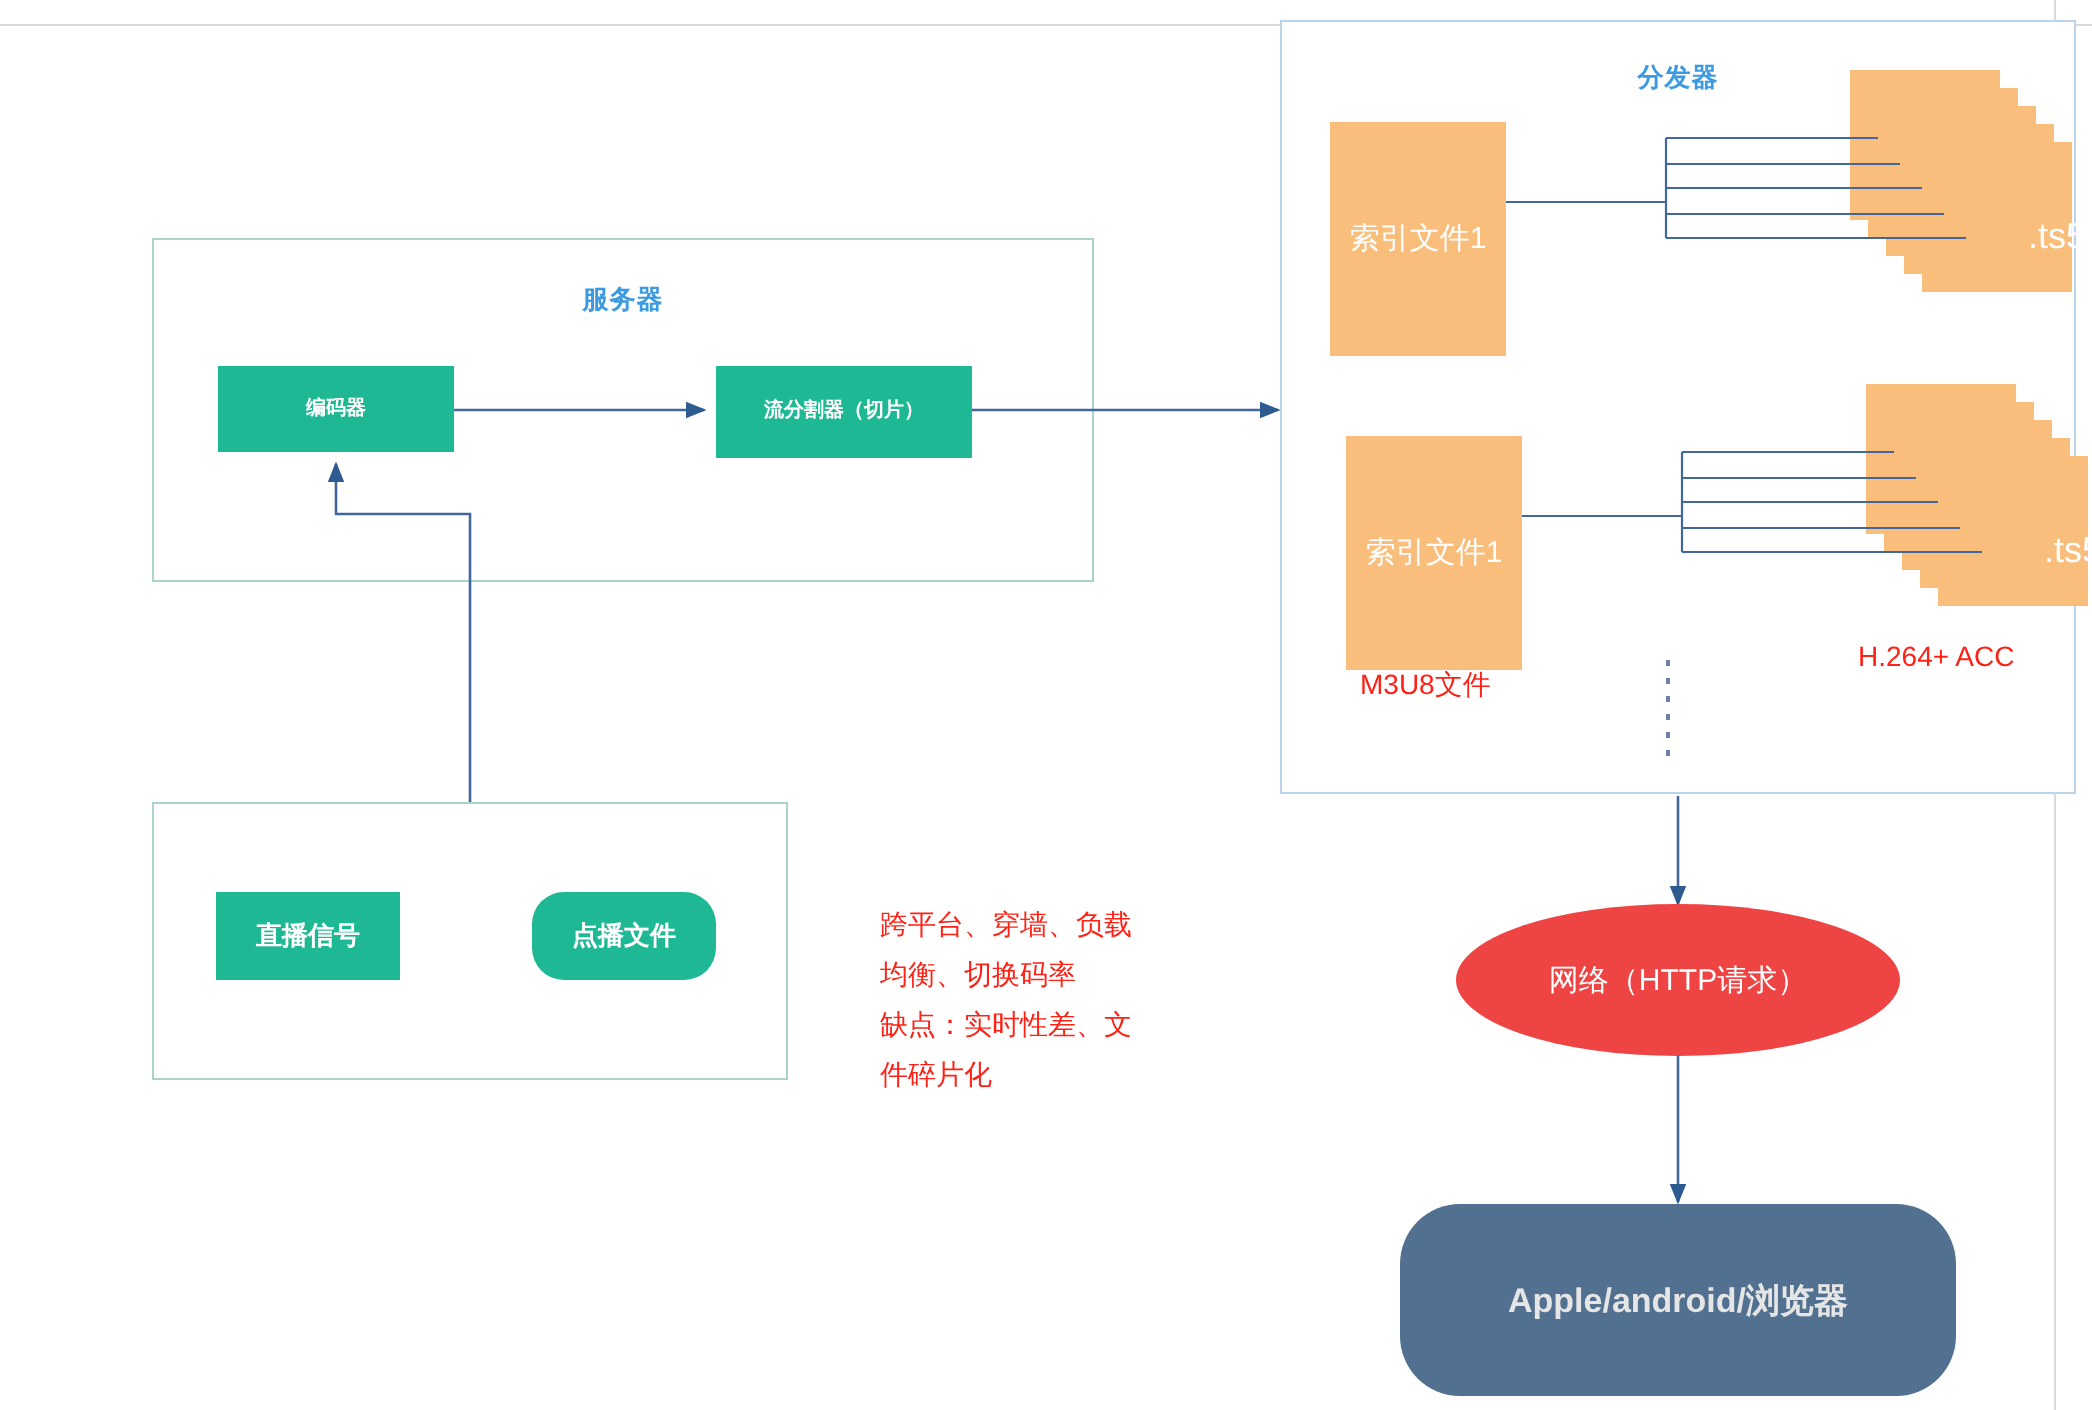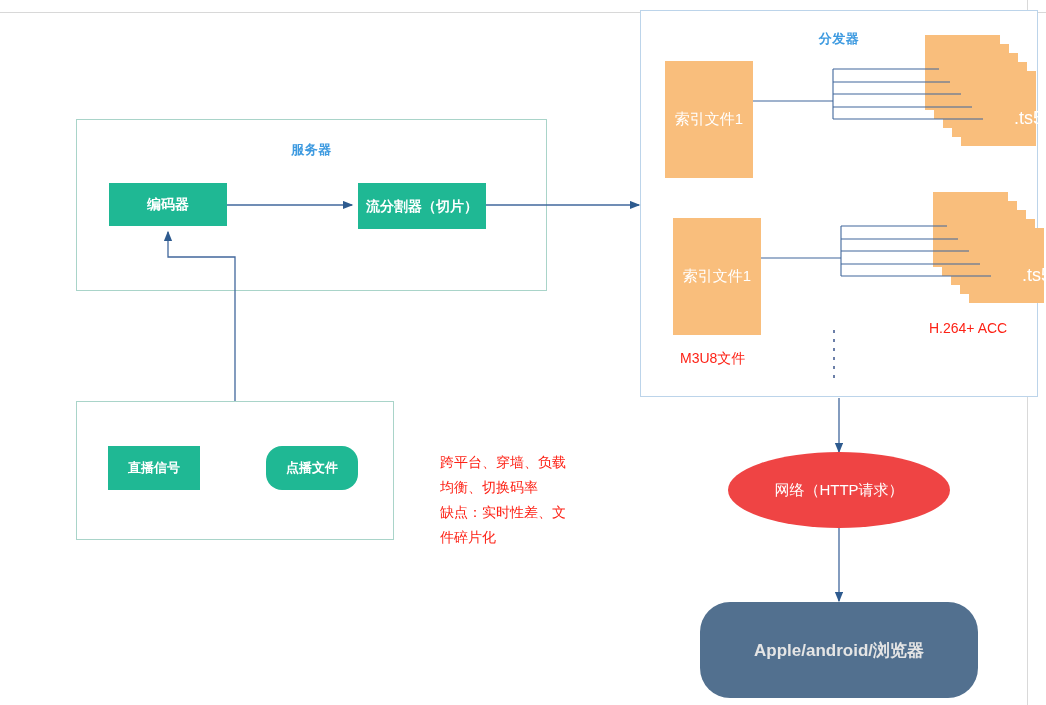--- a/index.html
+++ b/index.html
@@ -72,21 +72,21 @@
   }
   .group-server .group-title { top: 21px; }
   .group-distributor .group-title { top: 19px; }
 
   
   .tealbox {
     position: absolute;
     box-sizing: border-box;
     background: #1fb894;
     color: #ffffff;
-    font-size: 14px;
+    font-size: 10px;
     font-weight: bold;
     display: flex;
     align-items: center;
     justify-content: center;
     text-align: center;
     line-height: 1.2;
   }
   .box-encoder { left: 109px; top: 183px; width: 118px; height: 43px; }
   .box-slicer  { left: 358px; top: 183px; width: 128px; height: 46px; }
   .box-live    { left: 108px; top: 446px; width: 92px;  height: 44px; font-size: 13px; }
@@ -151,21 +151,21 @@
     background-image: linear-gradient(to bottom, #6b7fa8 0px, #6b7fa8 3px, transparent 3px, transparent 9px);
     background-size: 2px 9px;
   }
 
   
   .redtext {
     position: absolute;
     color: #fd2216;
     font-size: 14px;
   }
-  .lbl-m3u8  { left: 680px; top: 350px; }
+  .lbl-m3u8  { left: 680px; top: 334px; }
   .lbl-h264  { left: 929px; top: 320px; }
   .note-block {
     position: absolute;
     left: 440px;
     top: 450px;
     width: 150px;
     color: #fd2216;
     font-size: 14px;
     line-height: 25px;
   }

